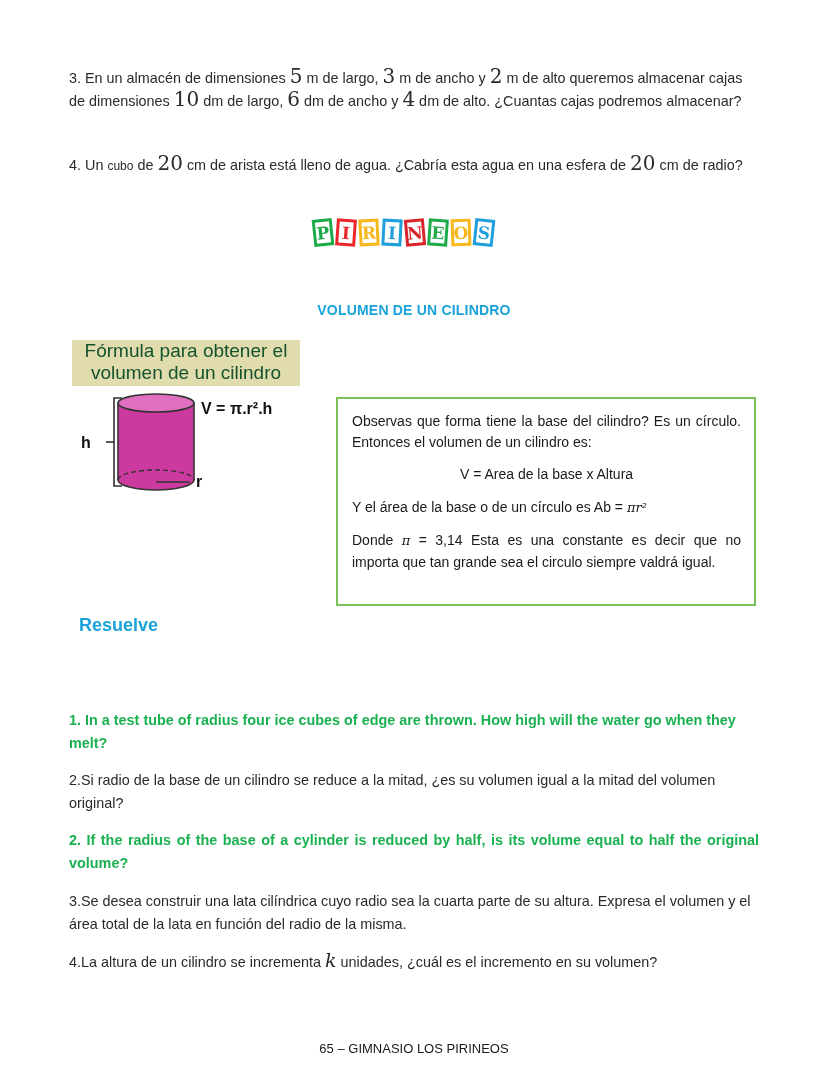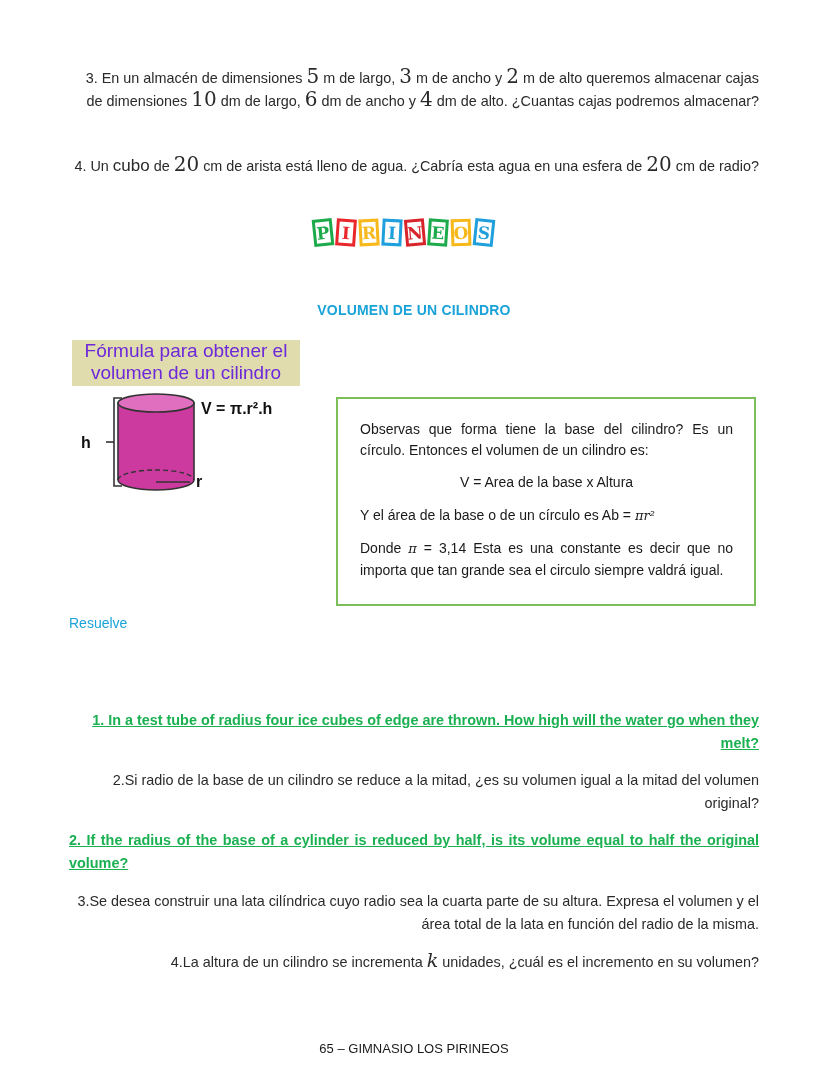--- a/index.html
+++ b/index.html
@@ -1,49 +1,49 @@
 <!DOCTYPE html>
 <html><head>
 <meta charset="utf-8">
 <style>
   html, body { margin: 0; padding: 0; background: #ffffff; }
   body { width: 828px; height: 1071px; position: relative; overflow: hidden;
          font-family: "Liberation Sans", "DejaVu Sans", sans-serif; color: #222; }
   .page { position: absolute; left: 0; top: 0; width: 828px; height: 1071px; }
-  .p { position: absolute; left: 69px; width: 690px; font-size: 14.4px; line-height: 23px; color: #2a2a2a; text-align: right; }
+  .p { position: absolute; left: 69px; width: 690px; font-size: 14.4px; line-height: 23px; color: #2a2a2a; }
   .mathn { font-family: "DejaVu Serif", "Liberation Serif", serif; font-size: 20px; line-height: 14px; }
   .mathi { font-family: "DejaVu Serif", "Liberation Serif", serif; font-style: italic; font-size: 19px; }
-  .small { font-size: 17px; margin-top: 33px; }
-  .green { color: #1bb152; font-weight: bold; text-decoration: underline; }
+  .small { font-size: 12px; margin-top: 33px; }
+  .green { color: #1bb152; font-weight: bold; }
   .just { text-align: justify; }
 
   
   .logo { position: absolute; left: 313px; top: 219px; width: 206px; height: 32px; display: flex; gap: 3px; }
   .tile { width: 20px; height: 27px; border: 3px solid; box-sizing: border-box; display: flex;
           align-items: center; justify-content: center; font-family: "DejaVu Serif", serif;
           font-weight: bold; font-size: 17px; background: #fff; }
 
   .section-title { position: absolute; left: 0; width: 828px; top: 302px; text-align: center;
                    font-weight: bold; font-size: 14px; color: #1aa3d9; letter-spacing: 0.2px; }
 
   
   .fig-title { position: absolute; left: 72px; top: 340px; width: 228px; height: 46px;
-               background: #e1dcae; text-align: center; font-size: 19px; line-height: 22px; color: #6d28d9; }
+               background: #e1dcae; text-align: center; font-size: 19px; line-height: 22px; color: #14532d; }
   .fig-formula { position: absolute; left: 201px; top: 400px; font-weight: bold; font-size: 16px; color: #111; }
   .fig-svg { position: absolute; left: 72px; top: 388px; }
 
   .box { position: absolute; left: 336px; top: 397px; width: 420px; height: 209px;
          border: 2px solid #7bbf5a; box-sizing: border-box; padding: 8px 9px 0 10px;
          font-size: 14px; line-height: 20.5px; color: #1a1a1a; }
-  .box p { margin: 12px; }
+  .box p { margin: 4px; }
   .box .center { text-align: center; margin: 12px 0 12px 0; }
   .box .mt { margin-top: 12px; }
   .pi { font-family: "DejaVu Serif", serif; font-style: italic; font-size: 13px; }
 
-  .resuelve { position: absolute; left: 69px; top: 615px; font-weight: normal; font-size: 14px; color: #1aa3d9; }
+  .resuelve { position: absolute; left: 79px; top: 615px; font-weight: bold; font-size: 18px; color: #1aa3d9; }
   .footer { position: absolute; left: 0; width: 828px; top: 1005px; text-align: center; font-size: 13px; color: #1a1a1a; margin-top: 36px; }
 </style>
 </head>
 <body>
 
 <div class="page">
 
   <div class="p" style="top:67px;">
     <span>3. En un almacén de dimensiones </span><span class="mathn">5</span><span> m de largo, </span><span class="mathn">3</span><span> m de ancho y </span><span class="mathn">2</span><span> m de alto queremos almacenar cajas de dimensiones </span><span class="mathn">10</span><span> dm de largo, </span><span class="mathn">6</span><span> dm de ancho y </span><span class="mathn">4</span><span> dm de alto. ¿Cuantas cajas podremos almacenar?</span>
   </div>

